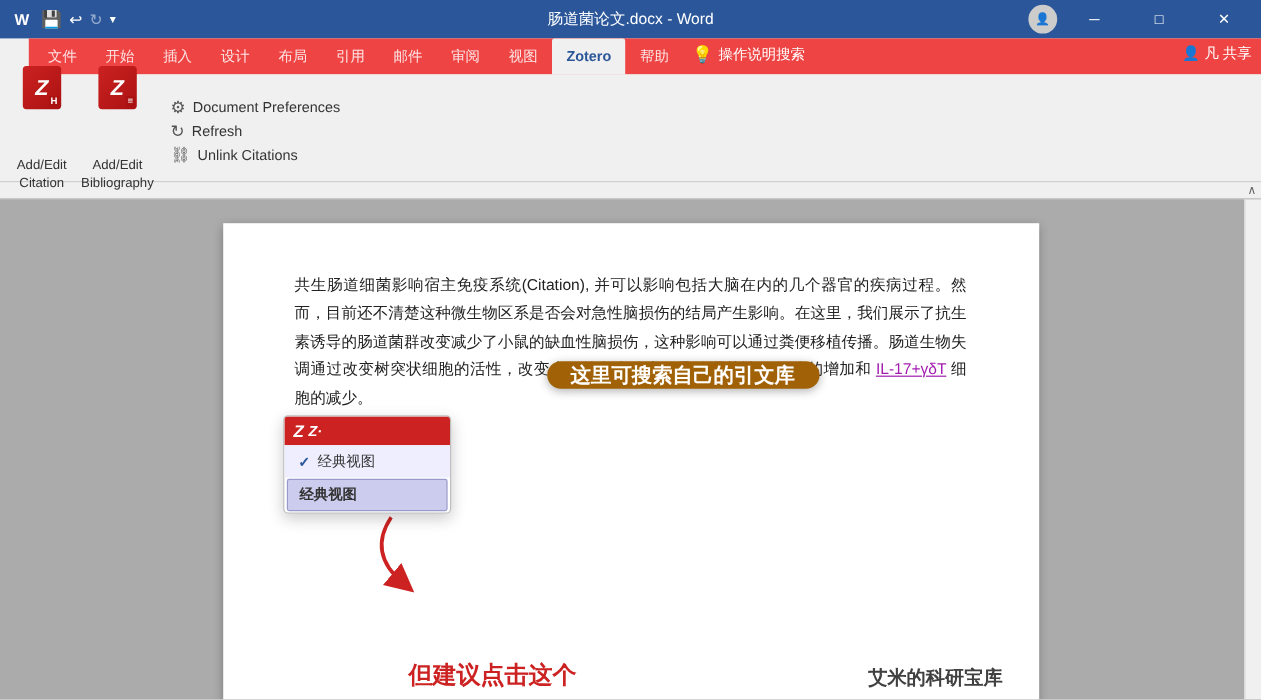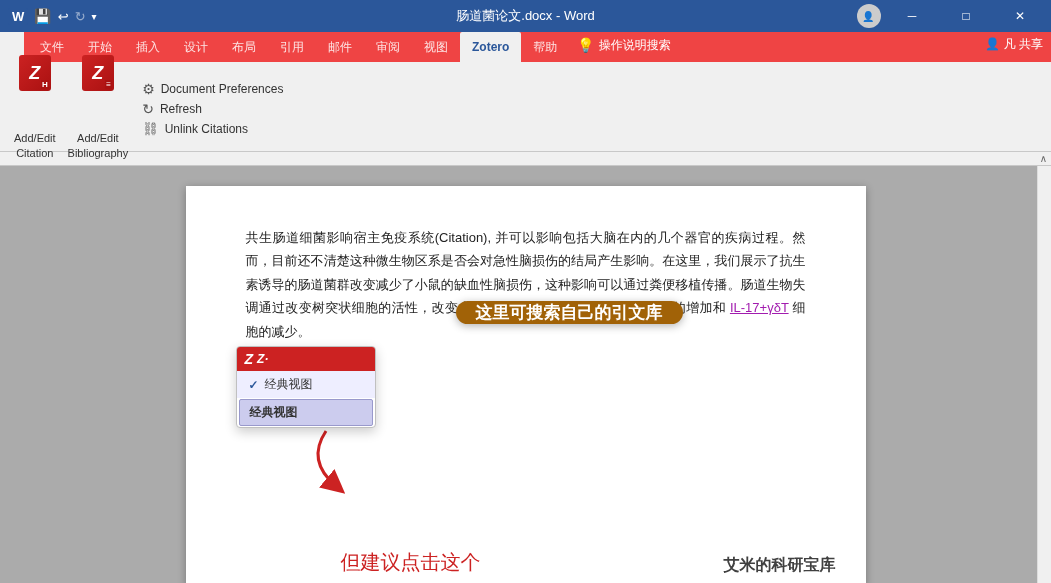--- a/index.html
+++ b/index.html
@@ -318,21 +318,21 @@
 
     <svg style="position:absolute;left:110px;top:235px;width:100px;height:80px;" viewBox="0 0 100 80">
       <path d="M 30 10 Q 10 40 40 65" stroke="#cc2222" stroke-width="3" fill="none" marker-end="url(#arrowhead)"></path>
       <defs>
         <marker id="arrowhead" markerWidth="8" markerHeight="8" refX="4" refY="4" orient="auto">
           <path d="M 0 0 L 8 4 L 0 8 z" fill="#cc2222"></path>
         </marker>
       </defs>
     </svg>
 
-    <div style="position:absolute;left:155px;bottom:10px;font-size:20px;font-weight:normal;color:#cc2222;">
+    <div style="position:absolute;left:155px;bottom:10px;font-size:20px;font-weight:bold;color:#cc2222;">
       <span>但建议点击这个</span>
     </div>
 
     <div style="position:absolute;right:30px;bottom:10px;font-size:16px;font-weight:bold;color:#404040;">
       <span>艾米的科研宝库</span>
     </div>
   </div>
 
   <div class="right-scrollbar"></div>
 </div>

